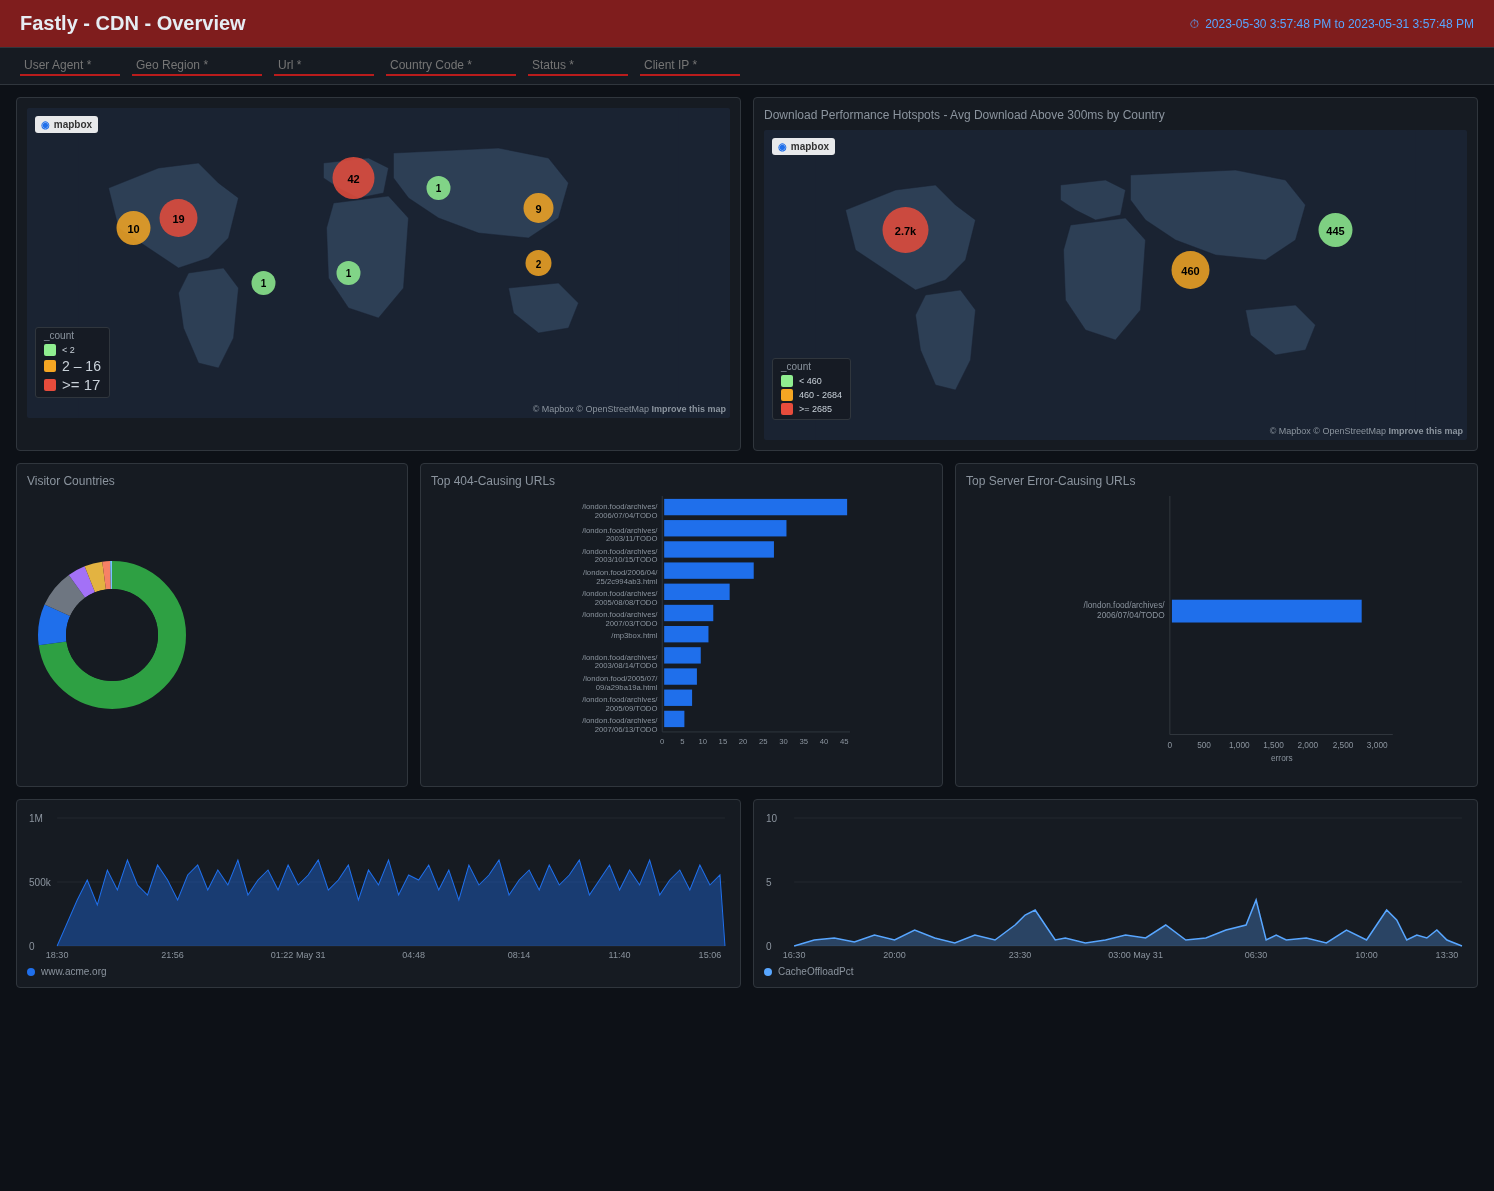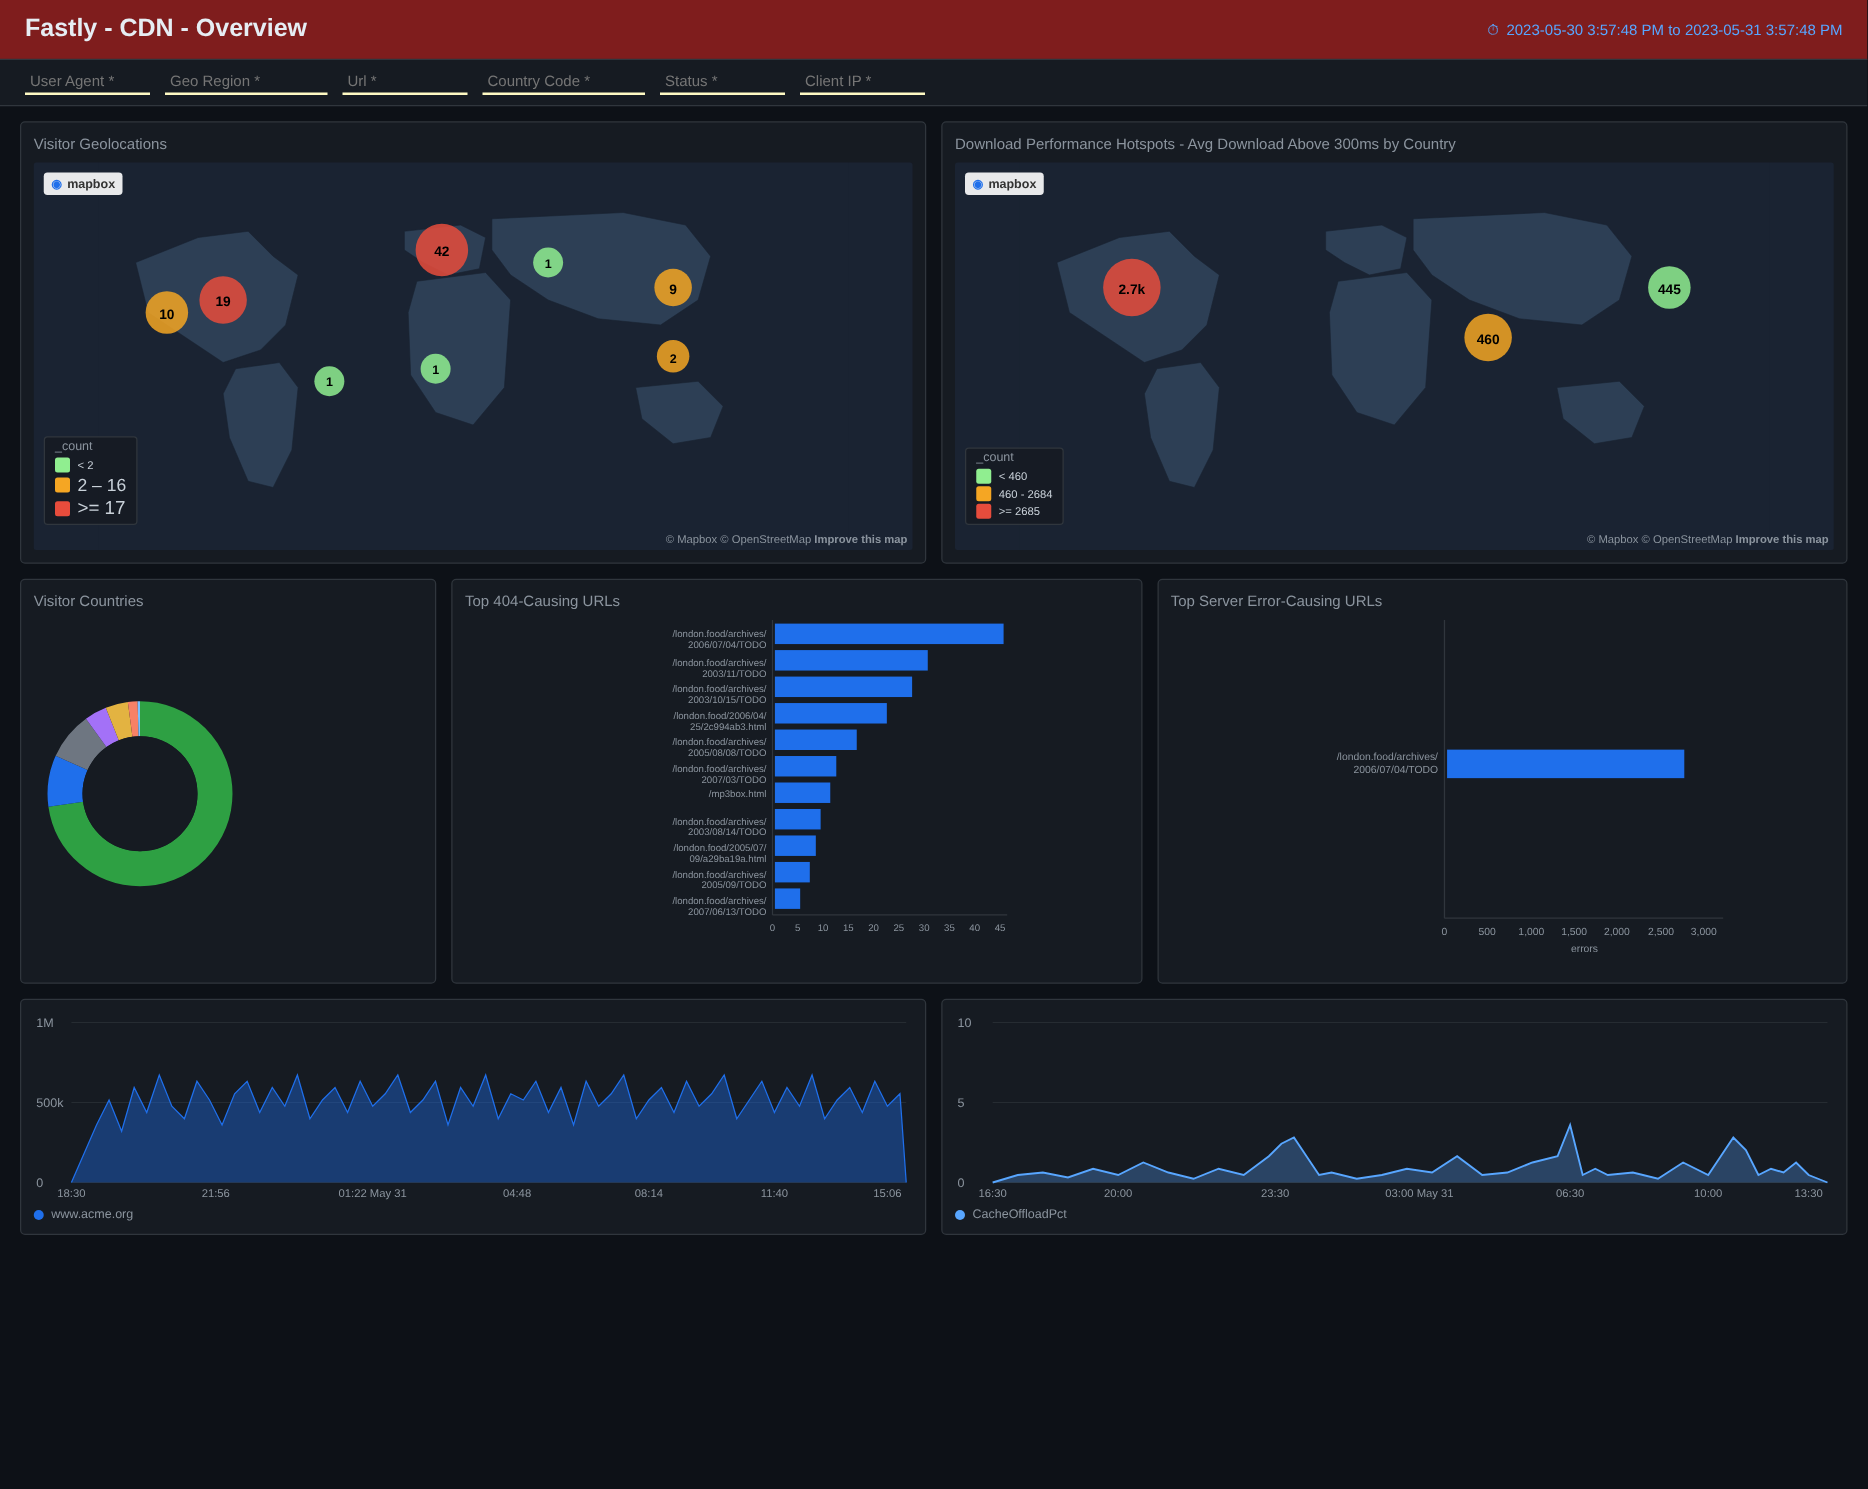--- a/index.html
+++ b/index.html
@@ -40,21 +40,21 @@
       border-bottom: 1px solid #30363d;
     }
     .filter-item {
       display: flex;
       flex-direction: column;
       gap: 2px;
     }
     .filter-input {
       background: transparent;
       border: none;
-      border-bottom: 2px solid #fef9c3;
+      border-bottom: 2px solid #b91c1c;
       color: #e6edf3;
       font-size: 12px;
       padding: 2px 4px;
       width: 100px;
       outline: none;
     }
     .filter-input.wide { width: 130px; }
     .content {
       padding: 12px 16px;
     }
@@ -171,21 +171,20 @@
   <div class="filter-item">
     <input class="filter-input" value="" placeholder="Client IP *" style="">
   </div>
 </div>
 
 <div class="content">
 
   <div class="row">
 
     <div class="panel" style="flex:1">
-      <div class="panel-title">Visitor Geolocations</div>
       <div class="map-container">
         <svg width="100%" height="100%" viewBox="0 0 600 310">
 
           <rect width="600" height="310" fill="#1a2332"></rect>
 
           <g fill="#2d3f55" stroke="#1a2332" stroke-width="0.5">
 
             <path d="M30,80 L80,60 L120,55 L140,75 L160,90 L150,130 L130,150 L100,160 L70,140 L40,120 Z"></path>
 
             <path d="M110,165 L145,160 L160,180 L155,230 L140,260 L120,255 L105,220 L100,185 Z"></path>
@@ -288,21 +287,21 @@
               <span style="font-size:9px;color:#c9d1d9">&gt;= 2685</span>
             </div>
         </div>
         <div class="map-attribution">© Mapbox © OpenStreetMap <strong>Improve this map</strong></div>
       </div>
     </div>
   </div>
 
   <div class="row">
 
-    <div class="panel" style="width:333px;flex-shrink:0">
+    <div class="panel" style="width:392px;flex-shrink:0">
       <div class="panel-title">Visitor Countries</div>
       <div style="display:flex;align-items:center;height:280px;gap:10px">
 
         <div style="position:relative;flex-shrink:0">
           <svg width="170" height="170" viewBox="-85 -85 170 170">
 
             <circle r="60" fill="none" stroke="#2ea043" stroke-width="28" stroke-dasharray="273.8 103.5" stroke-dashoffset="0" transform="rotate(-90)"></circle>
             <circle r="60" fill="none" stroke="#1f6feb" stroke-width="28" stroke-dasharray="33.9 343.4" stroke-dashoffset="-273.8" transform="rotate(-90)"></circle>
             <circle r="60" fill="none" stroke="#6e7681" stroke-width="28" stroke-dasharray="31.3 346" stroke-dashoffset="-307.7" transform="rotate(-90)"></circle>
             <circle r="60" fill="none" stroke="#a371f7" stroke-width="28" stroke-dasharray="14.7 362.6" stroke-dashoffset="-339" transform="rotate(-90)"></circle>

